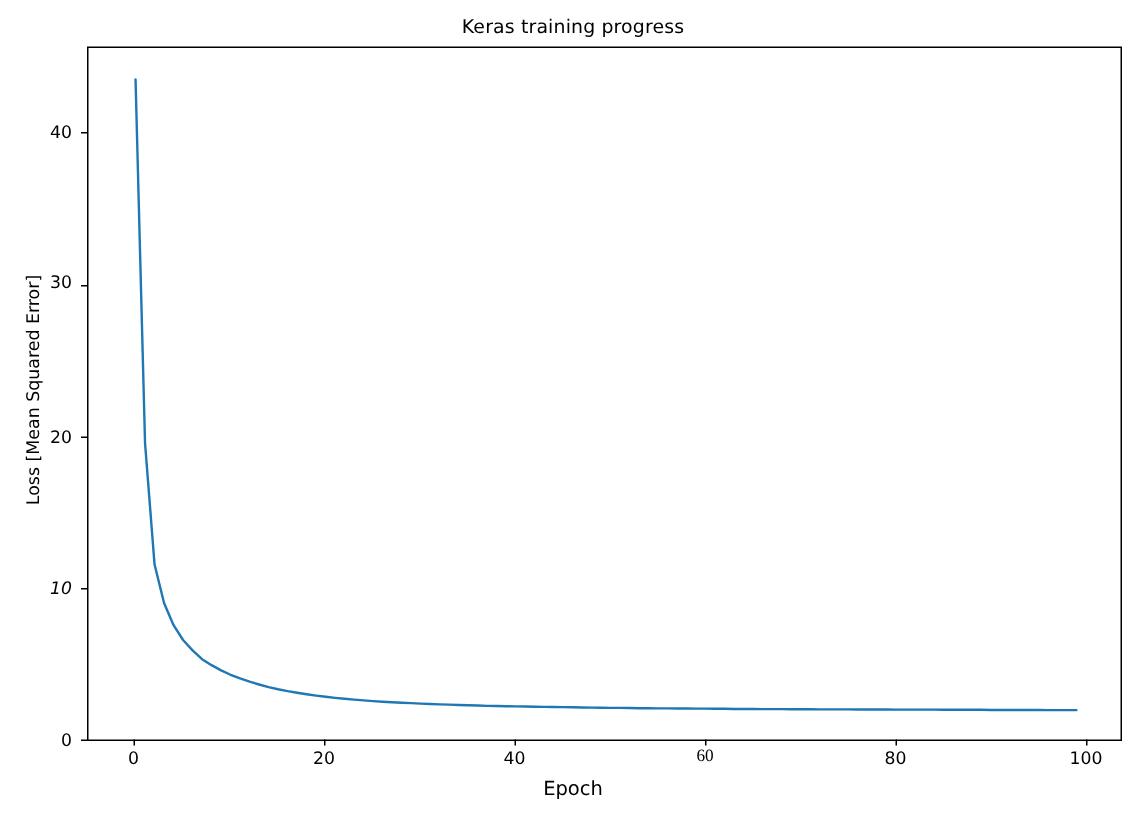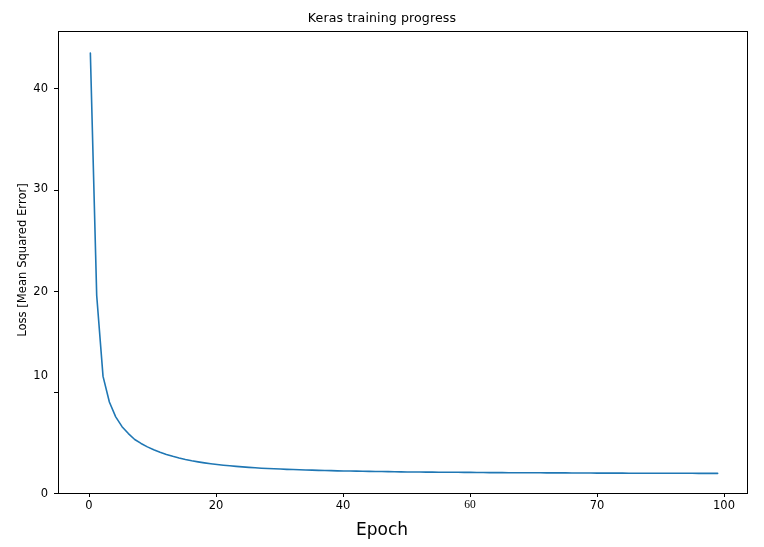--- a/index.html
+++ b/index.html
@@ -78,21 +78,21 @@
     width: 1.05px;
     height: 4px;
     background: #000000;
   }
   #xlabel {
     position: absolute;
     left: 0;
     top: 519px;
     width: 764px;
     text-align: center;
-    font-size: 17px;
+    font-size: 13px;
     color: #000000;
   }
   #ylabel {
     position: absolute;
     left: -93px;
     top: 253px;
     width: 230px;
     text-align: center;
     font-size: 11.6px;
     color: #000000;
@@ -111,21 +111,21 @@
   <div id="axes">
     <svg id="plot-svg" viewBox="0 0 690 463" preserveAspectRatio="none">
       <polyline id="loss-polyline" fill="none" stroke="#1f77b4" stroke-width="1.6" stroke-linejoin="round" stroke-linecap="round" points="31.36,21.00 37.70,263.54 44.04,344.39 50.37,370.03 56.71,384.81 63.04,394.67 69.38,401.58 75.72,407.49 82.05,411.44 88.39,414.89 94.72,417.84 101.06,420.31 107.40,422.48 113.73,424.35 120.07,426.03 126.40,427.51 132.74,428.79 139.08,429.87 145.41,430.86 151.75,431.75 158.09,432.53 164.42,433.22 170.76,433.82 177.09,434.41 183.43,434.90 189.77,435.39 196.10,435.79 202.44,436.18 208.77,436.48 215.11,436.77 221.45,437.07 227.78,437.37 234.12,437.56 240.45,437.76 246.79,437.96 253.13,438.15 259.46,438.35 265.80,438.55 272.13,438.65 278.47,438.84 284.81,438.94 291.14,439.04 297.48,439.14 303.82,439.24 310.15,439.34 316.49,439.44 322.82,439.53 329.16,439.63 335.50,439.73 341.83,439.83 348.17,439.93 354.50,439.93 360.84,440.03 367.18,440.13 373.51,440.13 379.85,440.22 386.18,440.22 392.52,440.32 398.86,440.32 405.19,440.42 411.53,440.42 417.87,440.52 424.20,440.52 430.54,440.62 436.87,440.62 443.21,440.62 449.55,440.72 455.88,440.72 462.22,440.72 468.55,440.82 474.89,440.82 481.23,440.82 487.56,440.91 493.90,440.91 500.23,440.91 506.57,440.91 512.91,441.01 519.24,441.01 525.58,441.01 531.91,441.01 538.25,441.11 544.59,441.11 550.92,441.11 557.26,441.11 563.60,441.11 569.93,441.21 576.27,441.21 582.60,441.21 588.94,441.21 595.28,441.21 601.61,441.31 607.95,441.31 614.28,441.31 620.62,441.31 626.96,441.31 633.29,441.31 639.63,441.41 645.96,441.41 652.30,441.41 658.64,441.41"></polyline>
     </svg>
   </div>
 
   <div class="ytick-mark" style="top:493px;"></div>
   <div class="ytick-label" style="top:486px;">0</div>
 
   <div class="ytick-mark" style="top:392px;"></div>
-  <div class="ytick-label" style="top:368px;">10</div>
+  <div class="ytick-label" style="top:385px;font-style:italic;">10</div>
 
   <div class="ytick-mark" style="top:291px;"></div>
   <div class="ytick-label" style="top:284px;">20</div>
 
   <div class="ytick-mark" style="top:190px;"></div>
   <div class="ytick-label" style="top:181px;">30</div>
 
   <div class="ytick-mark" style="top:88px;"></div>
   <div class="ytick-label" style="top:81px;">40</div>
 
@@ -135,21 +135,21 @@
   <div class="xtick-mark" style="left:216px;"></div>
   <div class="xtick-label" style="left:186px;">20</div>
 
   <div class="xtick-mark" style="left:343px;"></div>
   <div class="xtick-label" style="left:313px;">40</div>
 
   <div class="xtick-mark" style="left:470px;"></div>
   <div class="xtick-label" style="left:440px;font-family:Liberation Serif, serif;">60</div>
 
   <div class="xtick-mark" style="left:597px;"></div>
-  <div class="xtick-label" style="left:567px;">70</div>
+  <div class="xtick-label" style="left:567px;">80</div>
 
   <div class="xtick-mark" style="left:724px;"></div>
   <div class="xtick-label" style="left:694px;">100</div>
 
   <div id="xlabel">Epoch</div>
   <div id="ylabel">Loss [Mean Squared Error]</div>
 
 </div>
 
 </body></html>

